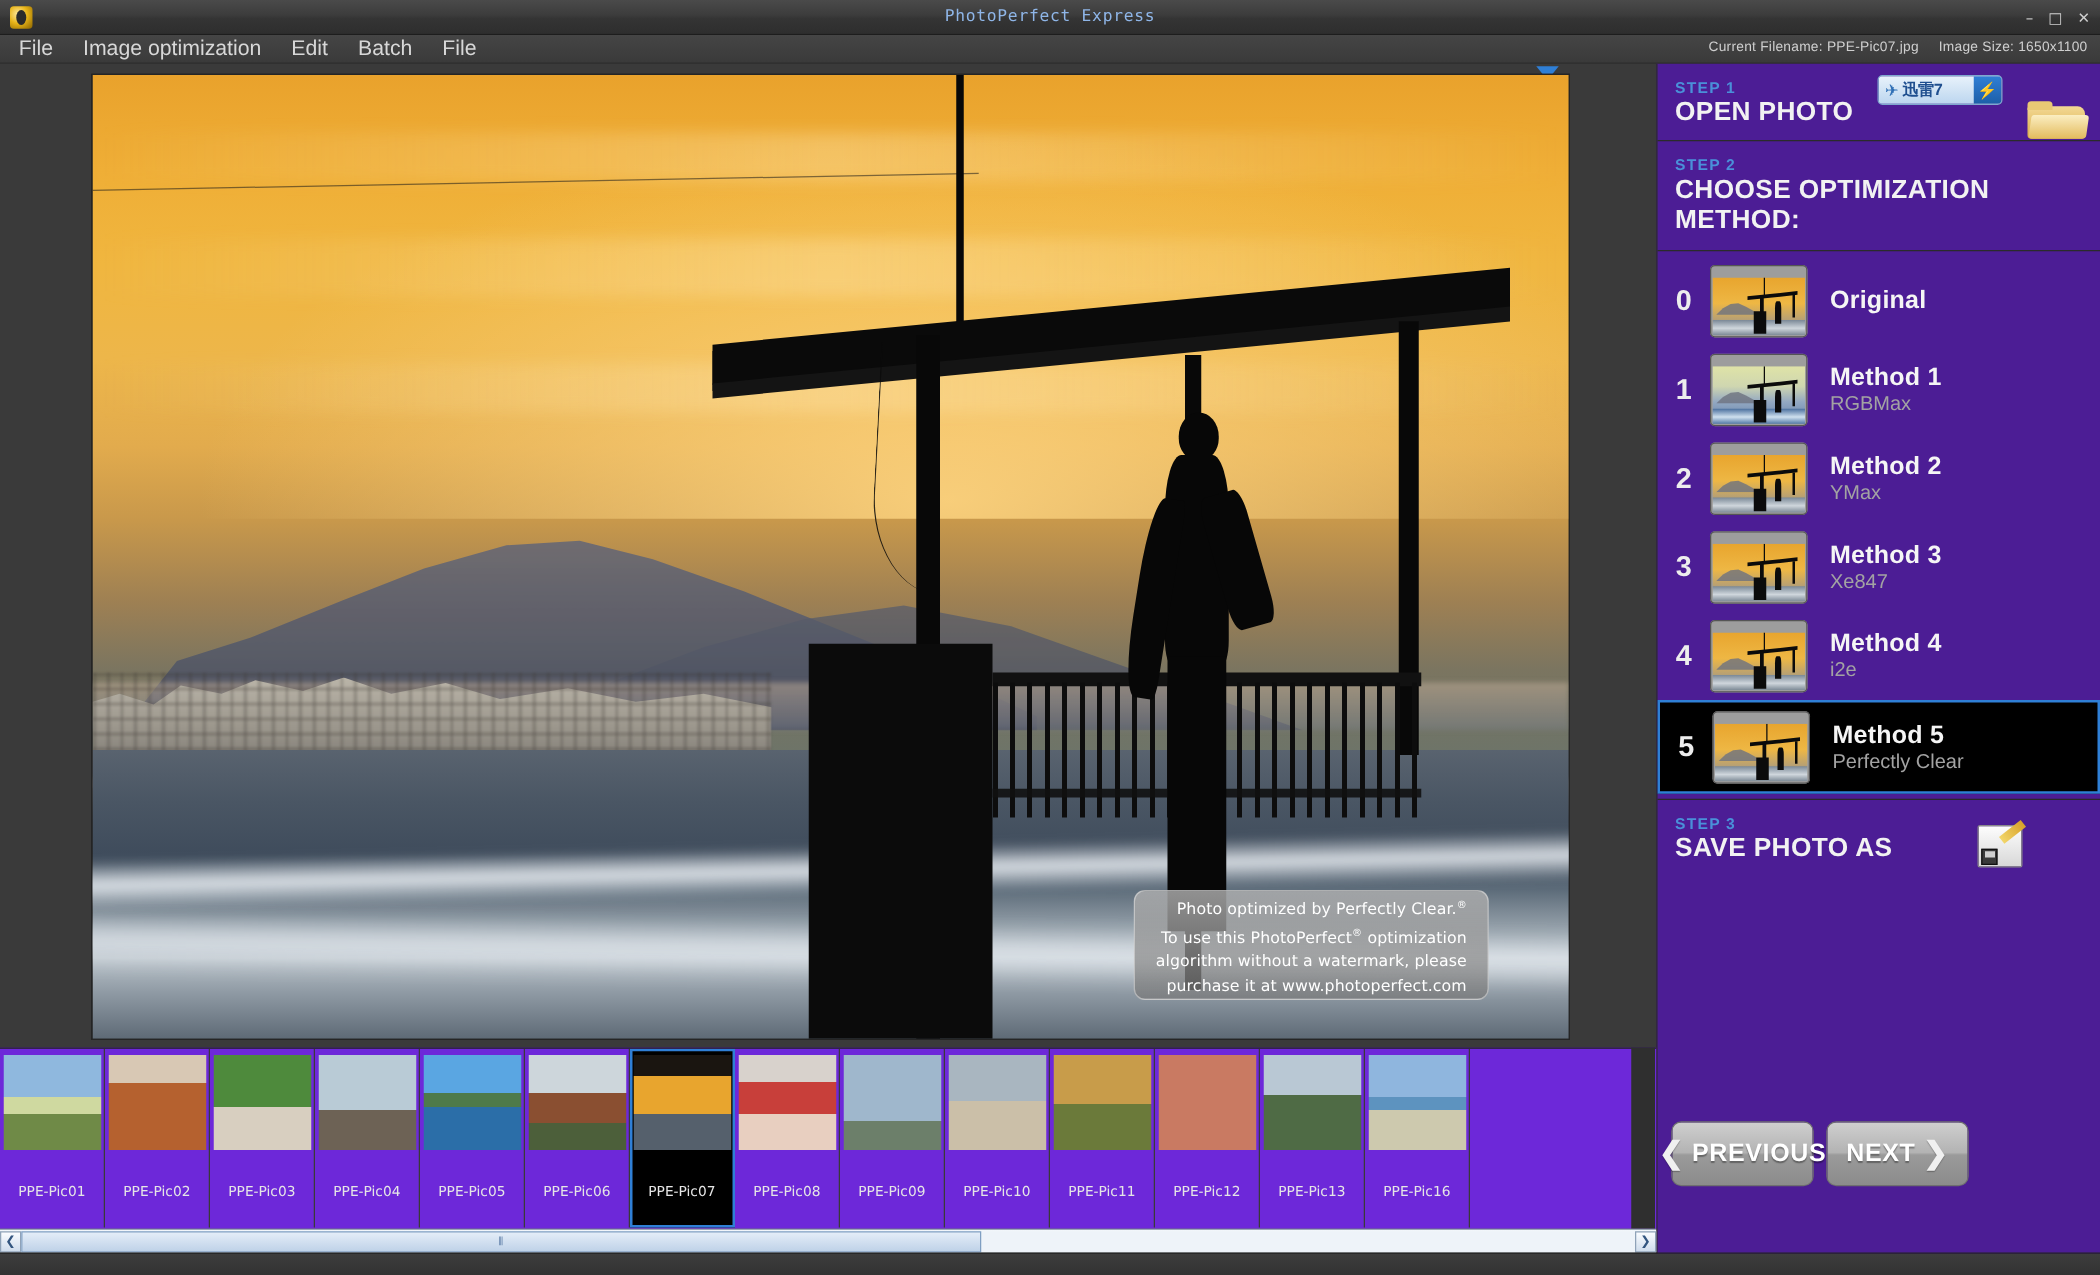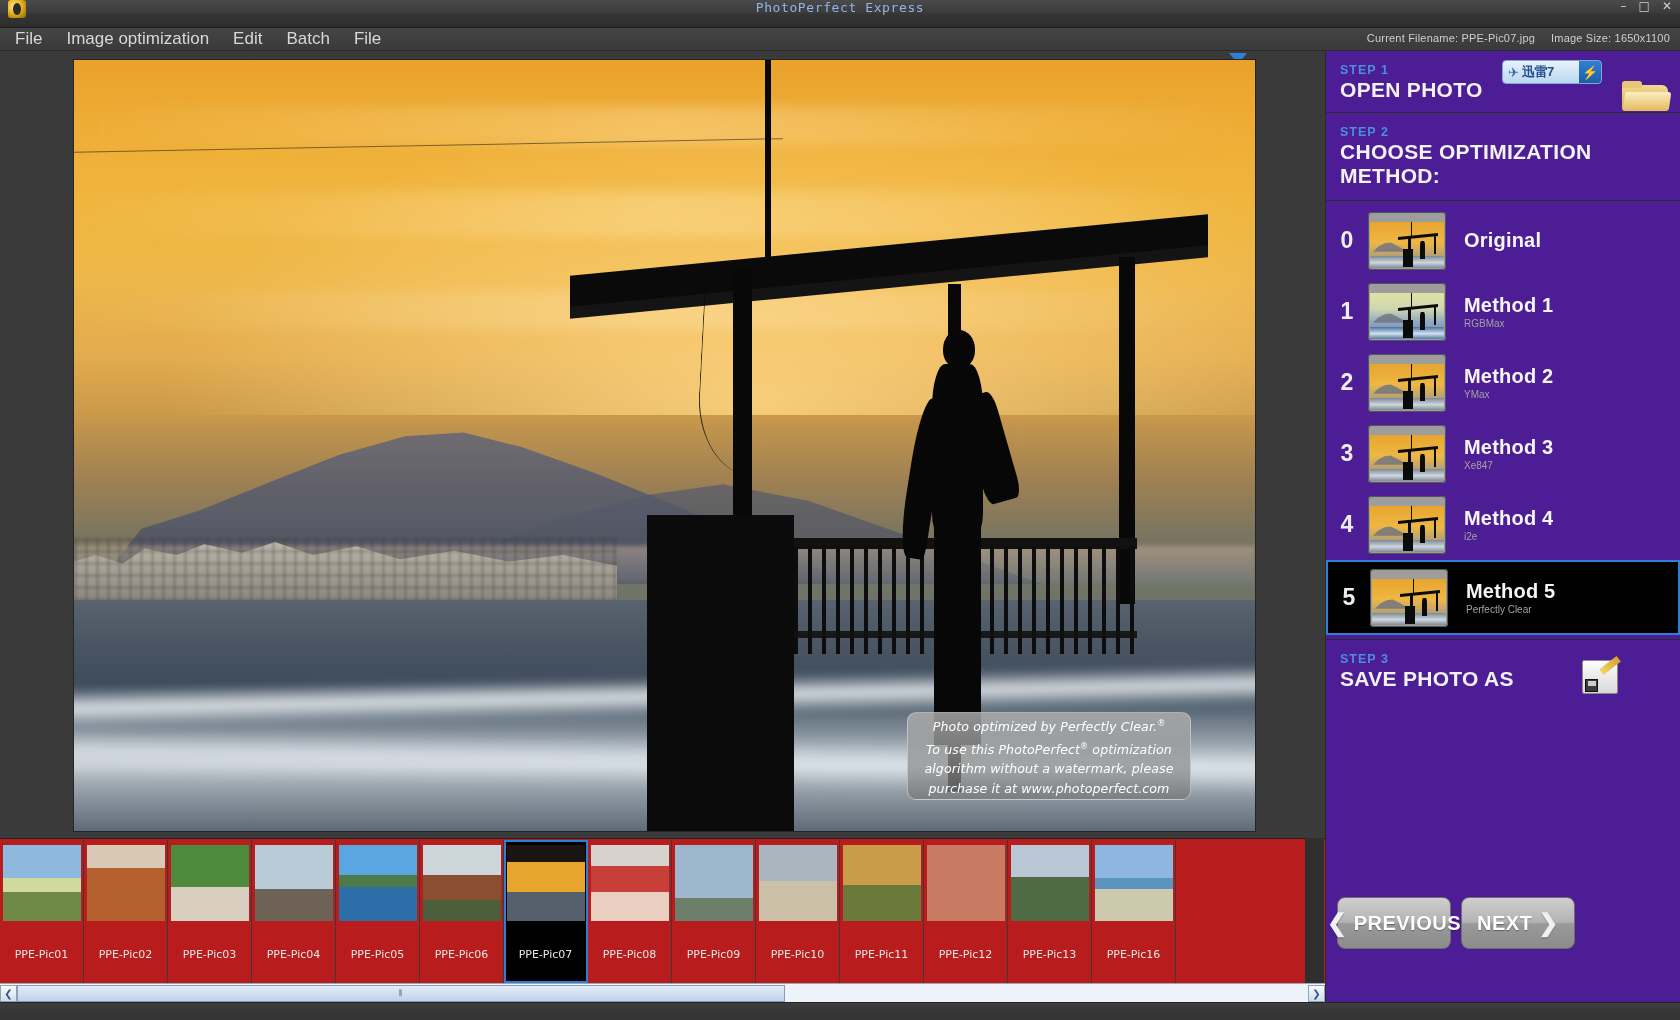--- a/index.html
+++ b/index.html
@@ -9,21 +9,21 @@
     font-family:"Liberation Sans", sans-serif;
     -webkit-font-smoothing:antialiased;
   }
   #app{ position:relative; width:1680px; height:1020px; background:#3f3f3f; }
 
   
   .titlebar{
     position:absolute; left:0; top:0; width:1680px; height:28px;
     background:linear-gradient(to bottom,#4a4a4a 0%,#3c3c3c 45%,#343434 55%,#2e2e2e 100%);
     border-bottom:1px solid #1d1d1d;
-    display:flex; align-items:flex-start;
+    display:flex; align-items:center;
   }
   .app-icon{
     width:18px; height:18px; margin-left:8px; border-radius:3px;
     background:radial-gradient(circle at 35% 35%, #ffe9a0 0%, #e8b418 45%, #8a6300 100%);
     position:relative;
   }
   .app-icon:after{
     content:""; position:absolute; left:5px; top:3px; width:8px; height:12px;
     border-radius:50%; background:#2b2b2b;
   }
@@ -193,21 +193,21 @@
   
   .watermark{
     position:absolute; left:833px; top:652px; width:284px; height:88px;
     background:linear-gradient(to bottom, rgba(175,175,175,.82), rgba(120,120,120,.72));
     border:1px solid rgba(225,225,225,.55);
     border-radius:9px;
     display:flex; align-items:center; justify-content:center;
   }
   .watermark p{
     color:#ffffff; font-size:12.6px; line-height:19.5px; letter-spacing:.1px;
-    text-align:center; padding:0 16px; font-family:"DejaVu Sans", sans-serif;font-style:italic;
+    text-align:right; padding:0 16px; font-family:"DejaVu Sans", sans-serif;
   }
   .watermark sup{ font-size:8px; vertical-align:super; }
 
   
   .rpanel{
     position:absolute; left:1325px; top:51px; width:355px; height:969px;
     background:#4c1d95; border-left:1px solid #2a2a2a;
   }
   .step-head{
     padding:12px 14px 10px 14px; border-bottom:1px solid #2b2b2b;
@@ -275,21 +275,21 @@
   .m-p1{ left:52%; top:34%; width:3%; height:56%; }
   .m-p2{ left:86%; top:32%; width:2.6%; height:38%; }
   .m-cab{ left:44%; top:60%; width:14%; height:40%; }
   .m-mast{ left:56%; top:2%; width:1.4%; height:32%; }
   .m-per{ left:68%; top:42%; width:6%; height:40%; border-radius:30% 30% 0 0; }
   .m-label{ flex:1; padding-left:6px; }
   .m-name{
     color:#f5f5f5; font-size:20px; letter-spacing:.2px;
     font-family:"Liberation Sans Narrow","Liberation Sans", sans-serif; font-weight:bold;
   }
-  .m-sub{ color:#a3a3a3; font-size:10px; margin-top:1px;
+  .m-sub{ color:#a3a3a3; font-size:16px; margin-top:1px;
     font-family:"Liberation Sans Narrow","Liberation Sans", sans-serif; }
 
   .step3{
     border-top:1px solid #2b2b2b; margin-top:4px; padding:12px 14px 12px 14px;
     position:relative;
   }
   .save-icon{
     position:absolute; right:62px; top:20px; width:36px; height:34px;
   }
   .save-doc{ position:absolute; inset:0; background:linear-gradient(to bottom,#fdfdfd,#d8d8d8);
@@ -311,22 +311,22 @@
     display:flex; align-items:center; justify-content:center; gap:6px;
     color:#ffffff; font-size:20px; letter-spacing:.5px;
     font-family:"Liberation Sans Narrow","Liberation Sans", sans-serif; font-weight:bold;
     text-shadow:0 1px 1px rgba(0,0,0,.35);
   }
   .chev{ font-size:24px; color:#f0f0f0; line-height:20px; }
 
   
   .filmstrip{
     position:absolute; left:0; top:838px; width:1325px; height:145px;
-    background:#b91c1c; border-top:1px solid #1f1f1f;
-    display:flex; align-items:center; overflow:hidden;
+    background:#6d28d9; border-top:1px solid #1f1f1f;
+    display:flex; align-items:flex-start; overflow:hidden;
   }
   .thumb{
     width:84px; height:143px; padding:5px 3px 0 3px;
     display:flex; flex-direction:column; align-items:center;
     border-right:1px solid #3a3a3a;
   }
   .thumb.sel{ background:#000; outline:2px solid #2f7fd6; outline-offset:-2px; }
   .t-img{ width:78px; height:76px; position:relative; overflow:hidden; background:#555; }
   .t-cap{ color:#e6e6e6; font-size:11px; margin-top:auto; margin-bottom:22px;
           font-family:"DejaVu Sans", sans-serif; }

